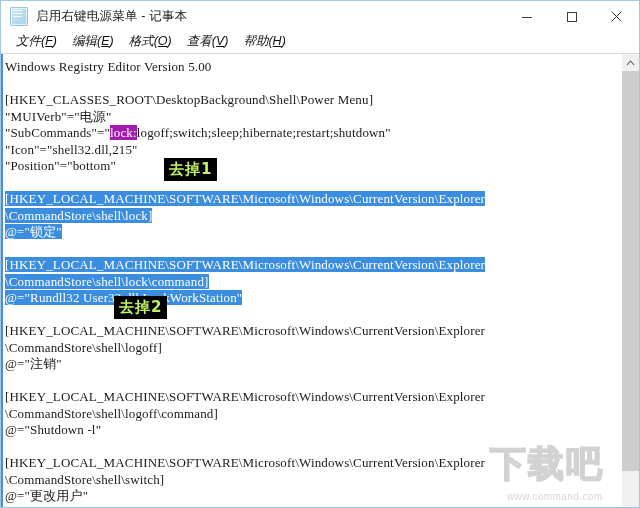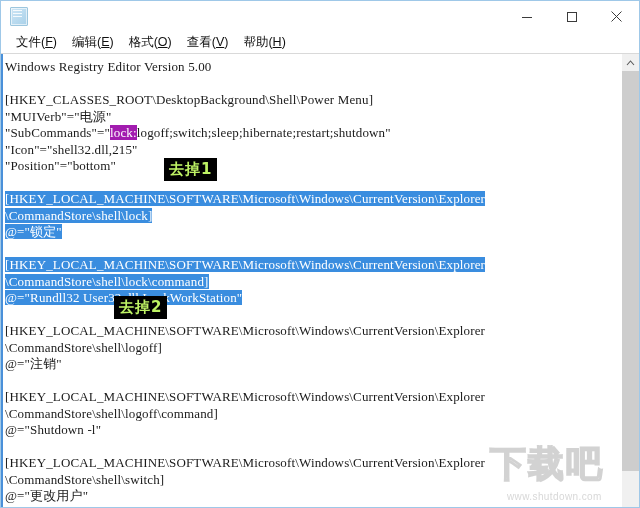--- a/index.html
+++ b/index.html
@@ -78,24 +78,25 @@
     justify-content: center;
     color: #3b3b3b;
   }
   .win-btn svg { display: block; }
 
   
   .menubar {
     height: 21px;
     background: #ffffff;
     display: flex;
-    align-items: flex-end;
+    align-items: flex-start;
     padding-left: 8px;
     gap: 1px;
     user-select: none;
+    font-style: italic;
   }
   .menu-item {
     font-size: 12.5px;
     color: #101010;
     padding: 1px 7px 2px 7px;
     white-space: nowrap;
     line-height: 17px;
   }
   .menu-item .mn { text-decoration: underline; }
 
@@ -230,20 +231,21 @@
   }
 </style>
 </head>
 <body>
 
 <div id="app">
 
   <div class="titlebar">
     <div class="title-left">
       <span class="app-icon"></span>
+      <span class="title-text">启用右键电源菜单 - 记事本</span>
     </div>
     <div class="win-buttons">
       <div class="win-btn">
         <svg width="12" height="12" viewBox="0 0 12 12">
           <line x1="1" y1="6.5" x2="11" y2="6.5" stroke="currentColor" stroke-width="1"></line>
         </svg>
       </div>
       <div class="win-btn">
         <svg width="12" height="12" viewBox="0 0 12 12">
           <rect x="1.5" y="1.5" width="9" height="9" fill="none" stroke="currentColor" stroke-width="1"></rect>
@@ -269,21 +271,21 @@
   <div class="editor-wrap">
     <div class="edge-left"></div>
 
     <div class="textarea" id="textarea"><div class="line"><span>Windows Registry Editor Version 5.00</span></div><div class="line blank">&nbsp;</div><div class="line"><span>[HKEY_CLASSES_ROOT\DesktopBackground\Shell\Power Menu]</span></div><div class="line"><span class="cjk-mixed">"MUIVerb"="电源"</span></div><div class="line"><span>"SubCommands"="</span><span class="hl-word">lock:</span><span>logoff;switch;sleep;hibernate;restart;shutdown"</span></div><div class="line"><span>"Icon"="shell32.dll,215"</span></div><div class="line"><span>"Position"="bottom"</span></div><div class="line blank">&nbsp;</div><div class="line sel"><span class="selspan">[HKEY_LOCAL_MACHINE\SOFTWARE\Microsoft\Windows\CurrentVersion\Explorer</span></div><div class="line sel"><span class="selspan">\CommandStore\shell\lock]</span></div><div class="line sel"><span class="selspan cjk-mixed">@="锁定"</span></div><div class="line blank">&nbsp;</div><div class="line sel"><span class="selspan">[HKEY_LOCAL_MACHINE\SOFTWARE\Microsoft\Windows\CurrentVersion\Explorer</span></div><div class="line sel"><span class="selspan">\CommandStore\shell\lock\command]</span></div><div class="line sel"><span class="selspan">@="Rundll32 User32.dll,LockWorkStation"</span></div><div class="line blank">&nbsp;</div><div class="line"><span>[HKEY_LOCAL_MACHINE\SOFTWARE\Microsoft\Windows\CurrentVersion\Explorer</span></div><div class="line"><span>\CommandStore\shell\logoff]</span></div><div class="line"><span class="cjk-mixed">@="注销"</span></div><div class="line blank">&nbsp;</div><div class="line"><span>[HKEY_LOCAL_MACHINE\SOFTWARE\Microsoft\Windows\CurrentVersion\Explorer</span></div><div class="line"><span>\CommandStore\shell\logoff\command]</span></div><div class="line"><span>@="Shutdown -l"</span></div><div class="line blank">&nbsp;</div><div class="line"><span>[HKEY_LOCAL_MACHINE\SOFTWARE\Microsoft\Windows\CurrentVersion\Explorer</span></div><div class="line"><span>\CommandStore\shell\switch]</span></div><div class="line"><span class="cjk-mixed">@="更改用户"</span></div></div>
 
     <div class="callout" id="callout1">去掉1</div>
     <div class="callout" id="callout2">去掉2</div>
 
     <div class="watermark">
       <div class="wm-chars">下载吧</div>
-      <div class="wm-url">www.shutdown.com</div>
+      <div class="wm-url">www.command.com</div>
     </div>
 
     <div class="scrollbar">
       <div class="sb-arrow">
         <svg width="9" height="6" viewBox="0 0 9 6">
           <polyline points="1,5 4.5,1 8,5" fill="none" stroke="#5a5a5a" stroke-width="1.1"></polyline>
         </svg>
       </div>
       <div class="sb-track">
         <div class="sb-thumb"></div>

